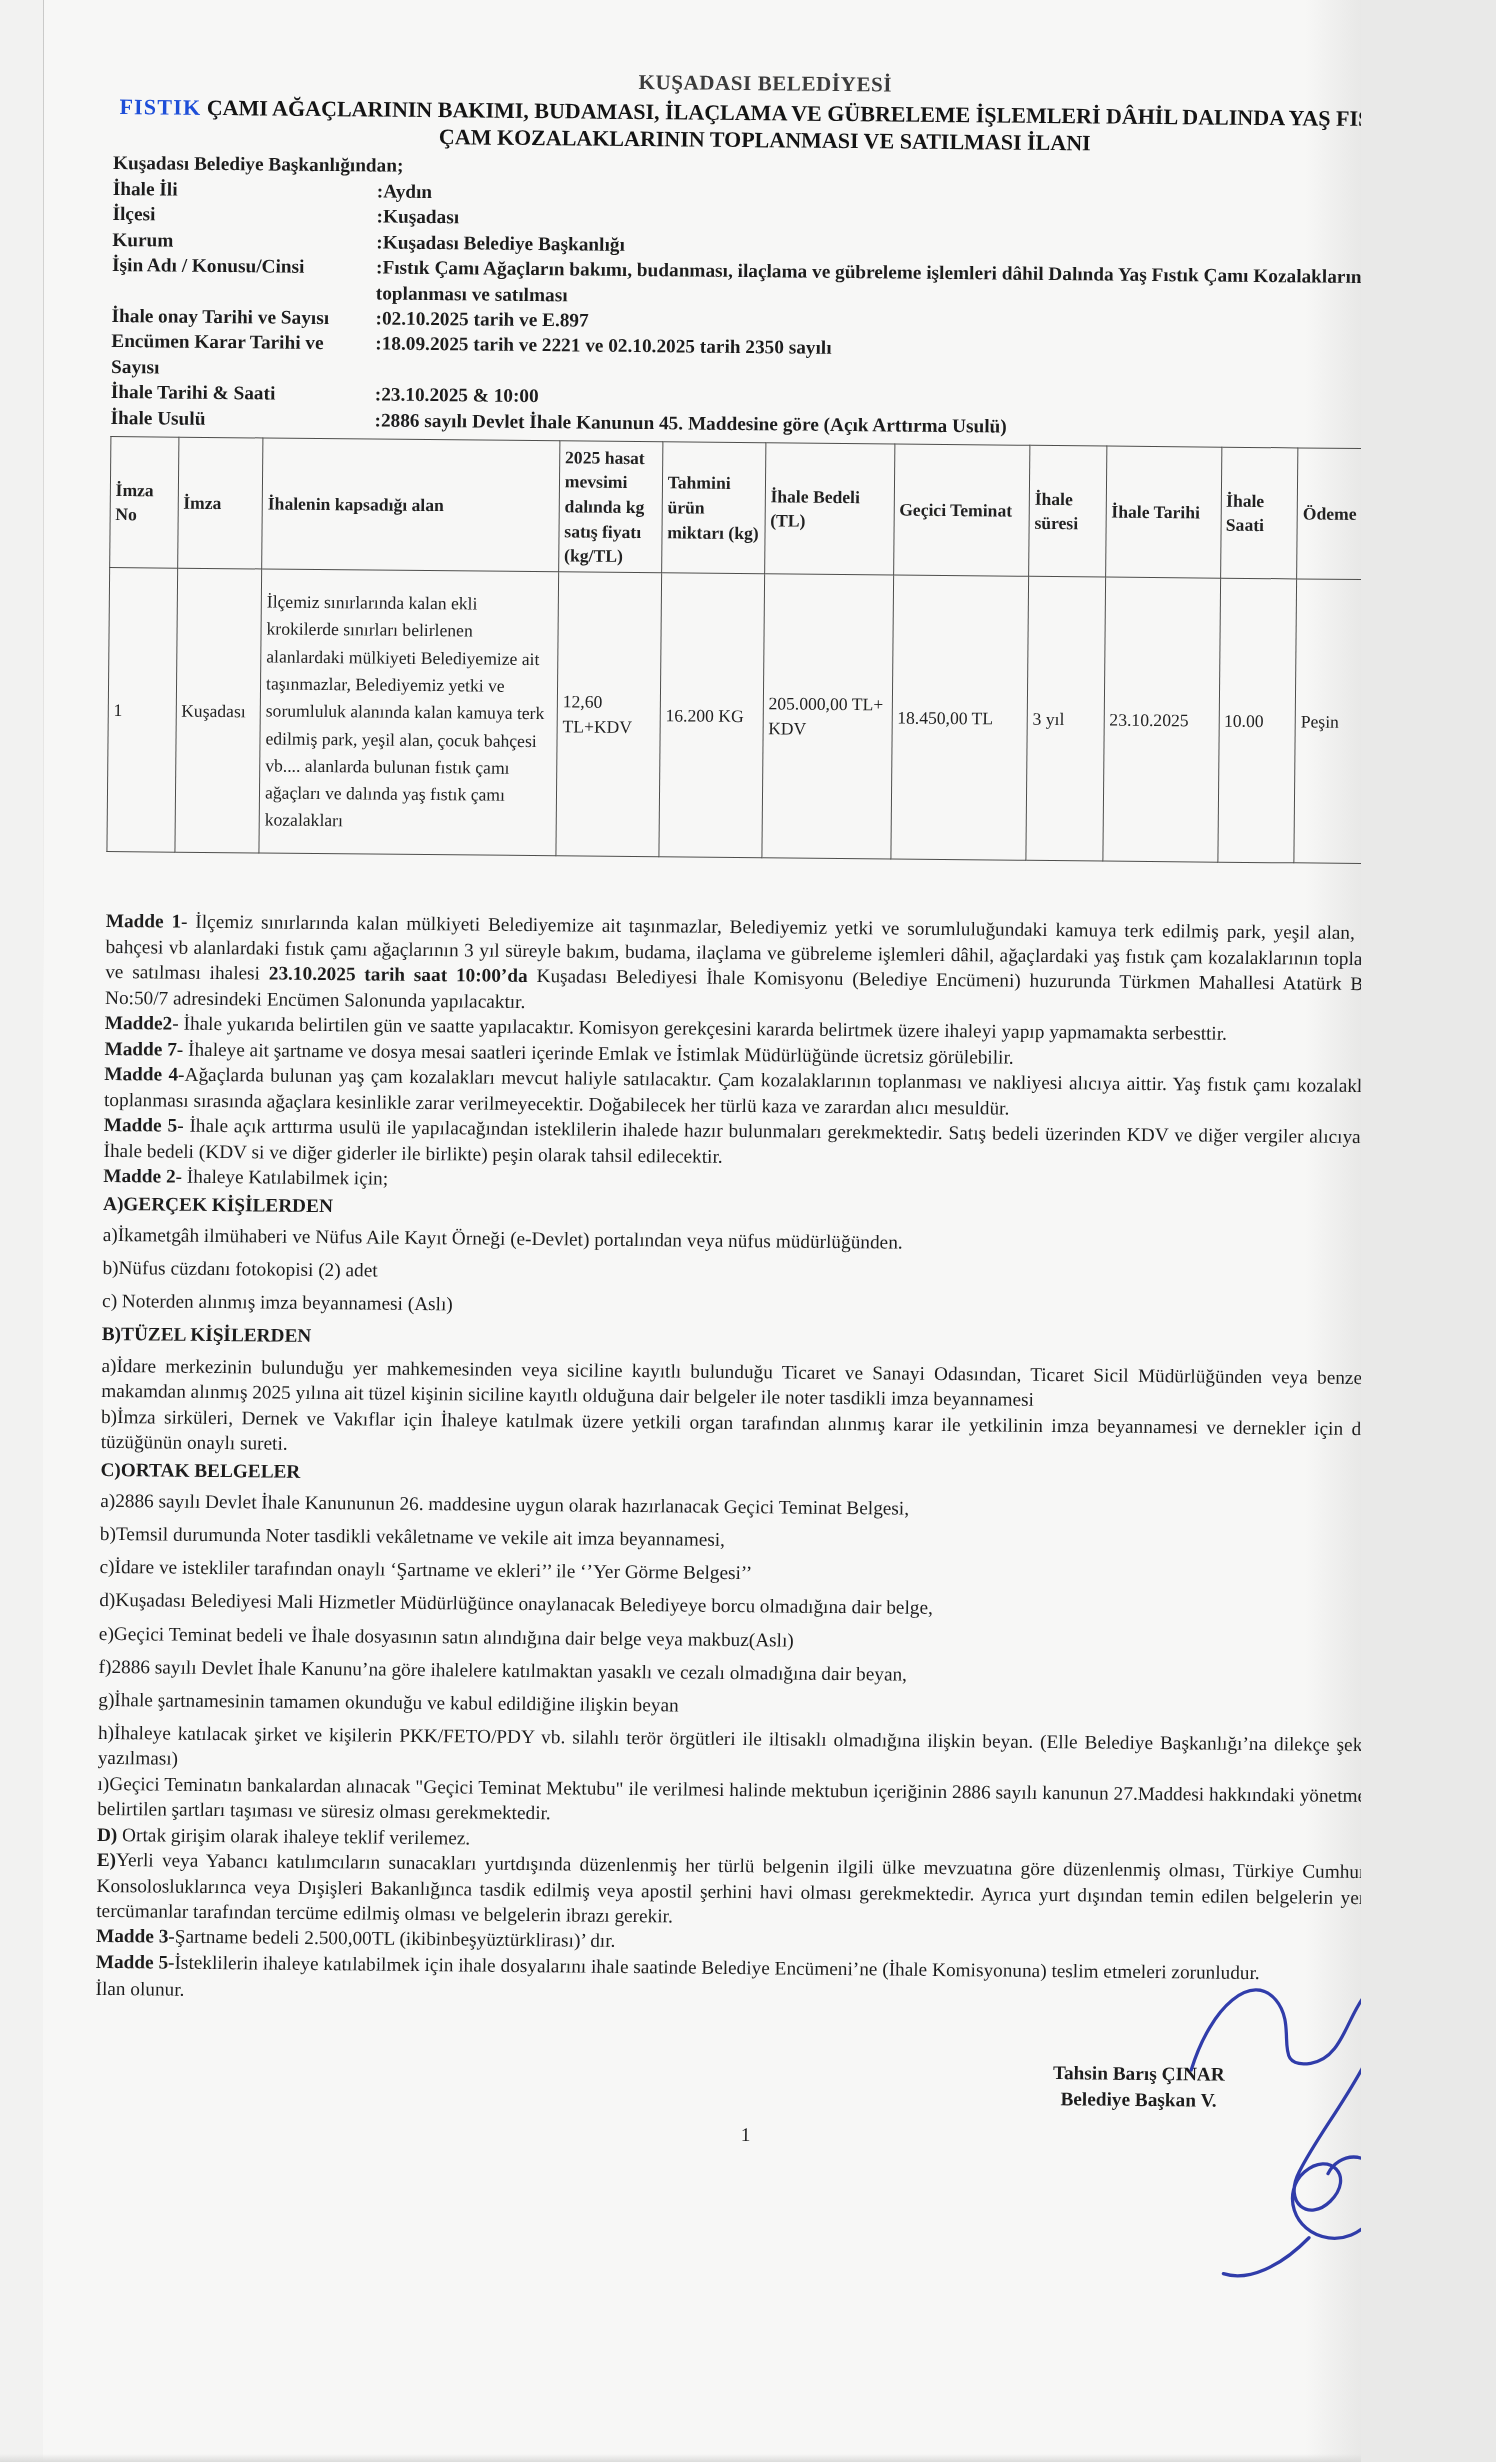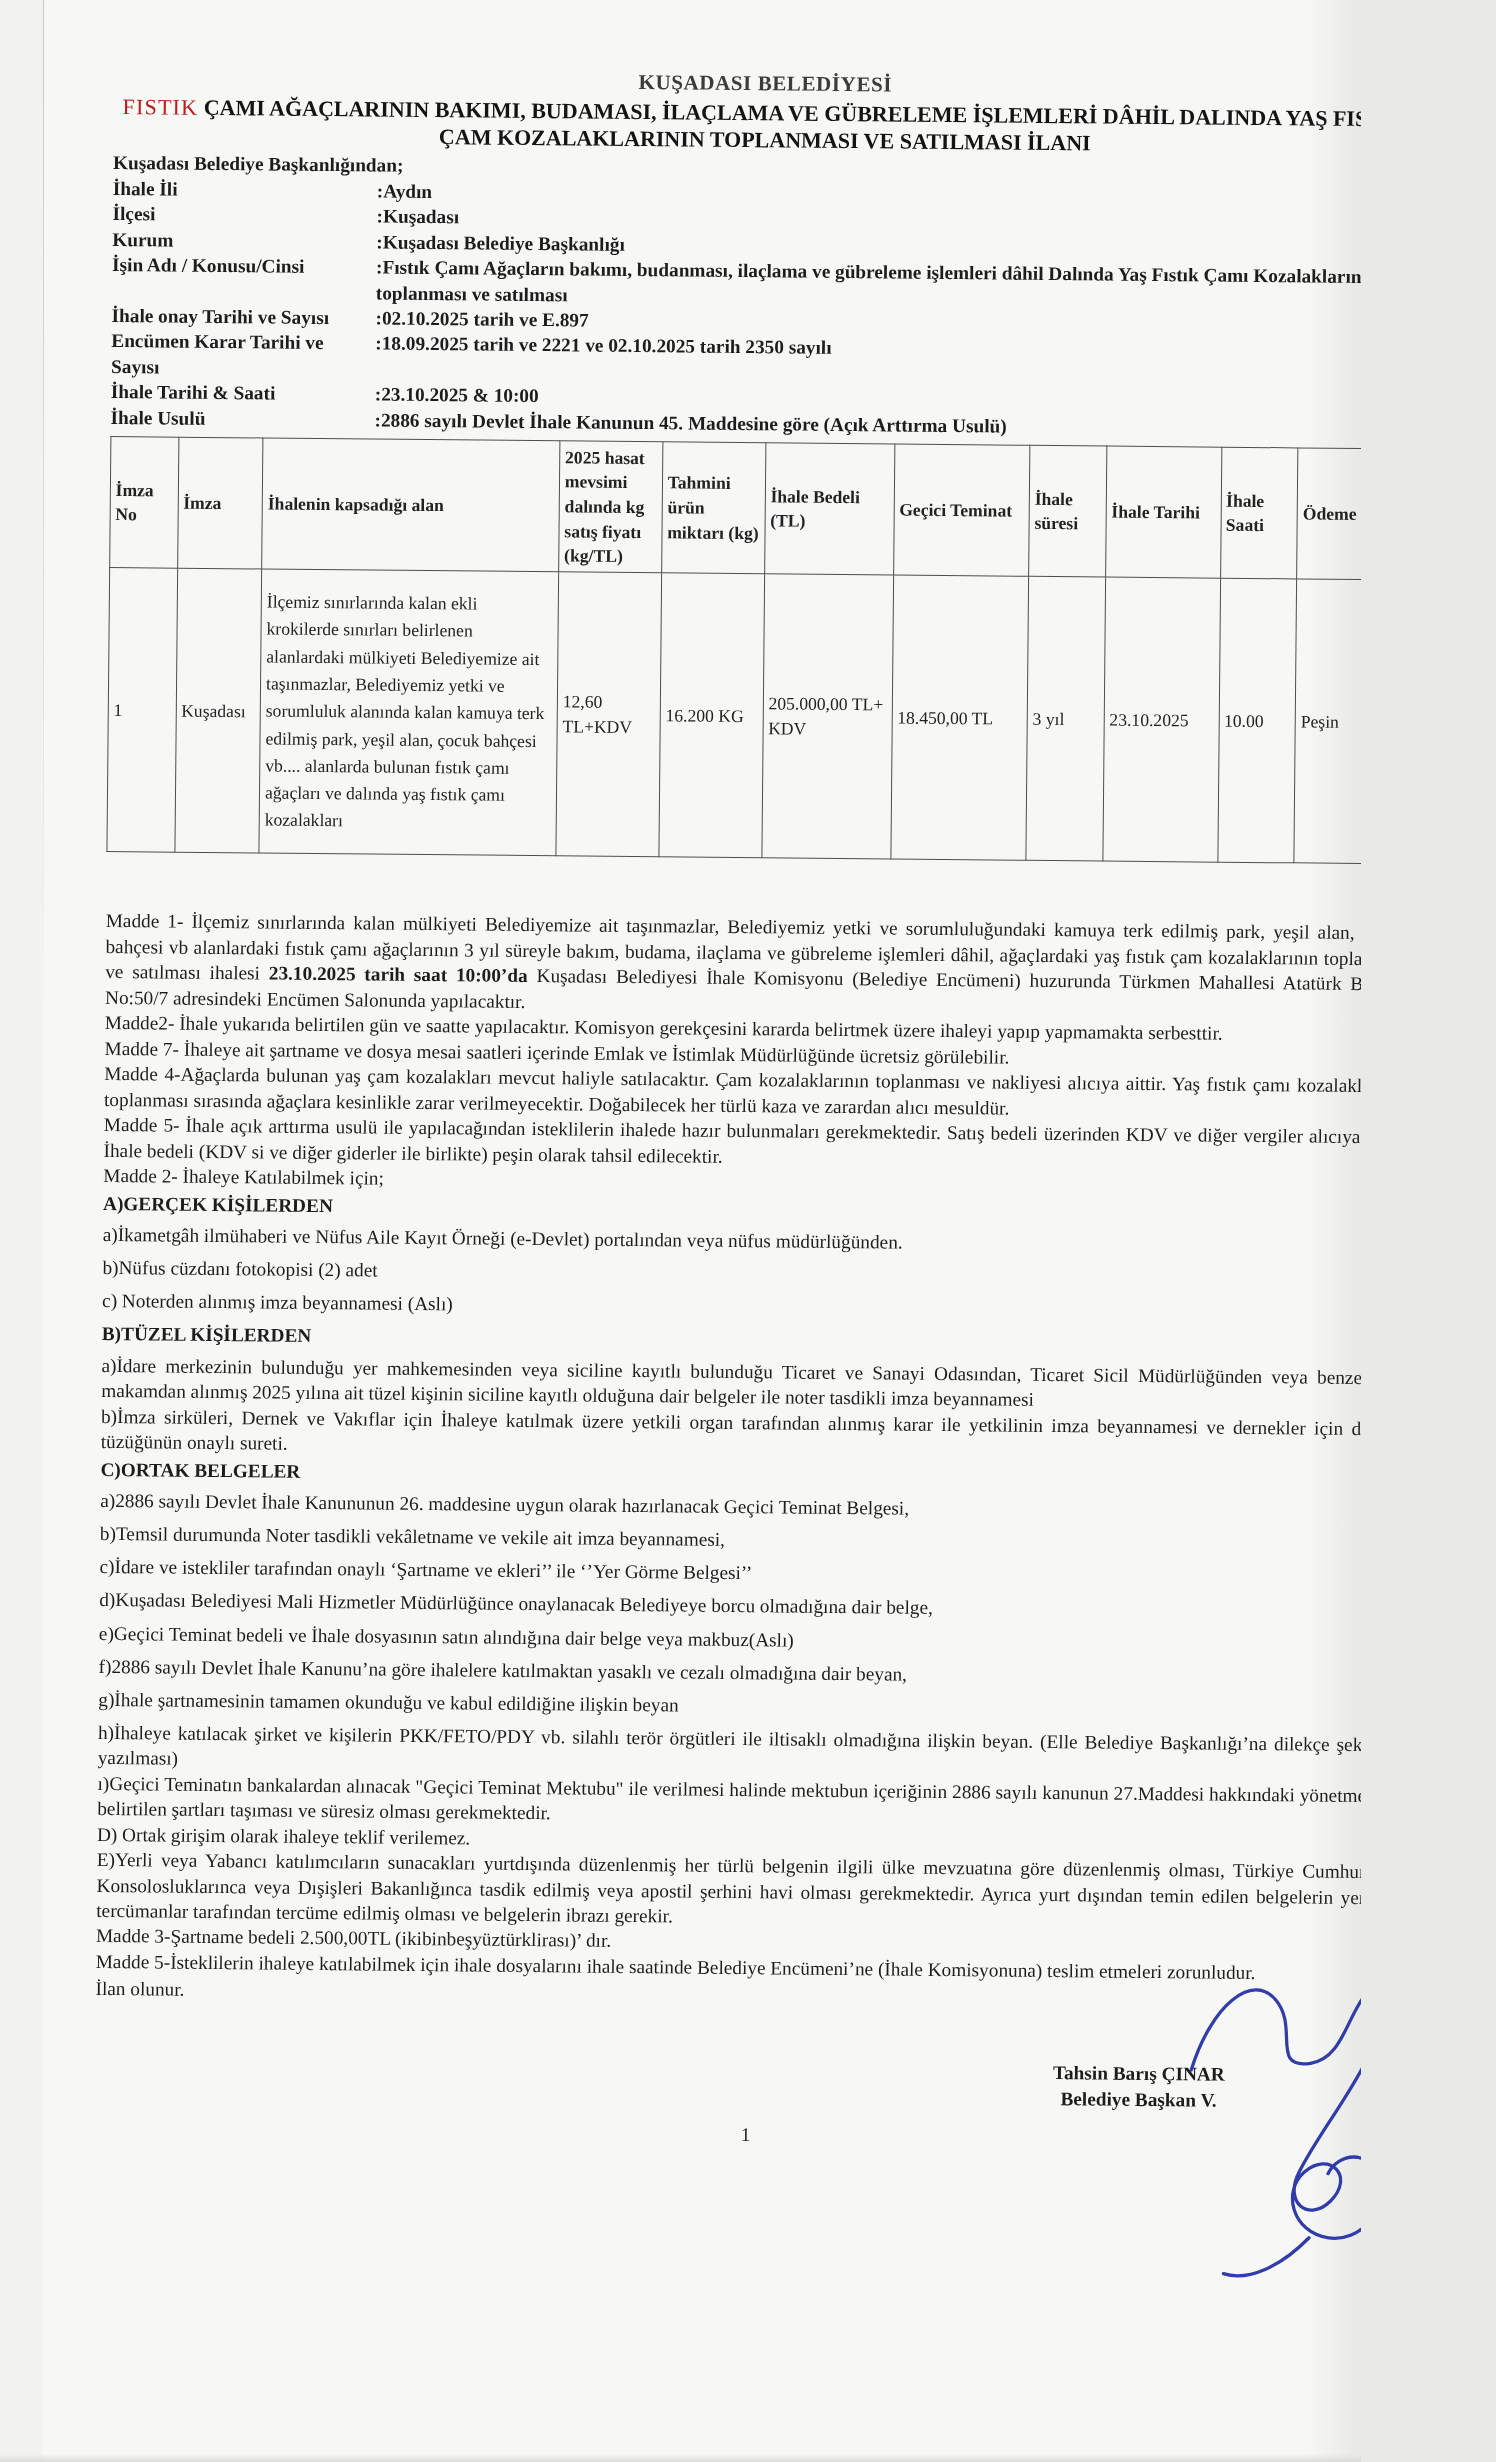--- a/index.html
+++ b/index.html
@@ -10,38 +10,38 @@
           background:linear-gradient(to bottom,#c9c9c8,#dedddc 60%,rgba(0,0,0,0));}
   .right-shade{position:absolute; right:0; top:0; width:56px; height:100%;
           background:linear-gradient(to left,#e8e8e7,rgba(232,232,231,0)); }
   .bottom-shade{position:absolute; left:0; bottom:0; width:100%; height:8.2px;
           background:linear-gradient(to top,#dcdcdb,rgba(0,0,0,0));}
   .content{position:absolute; left:114px; top:64px; width:1303px;
            transform:rotate(0.55deg); transform-origin:0 0;
            font-size:19.3px; line-height:1.32;}
   .muni{ text-align:center; font-weight:bold; font-size:21px; color:#3c3c3c; letter-spacing:0.6px;}
   .doc-title{ text-align:center; font-weight:bold; font-size:22px; line-height:1.25; color:#141414; margin-top:1.2px;}
-  .doc-title .faded{ color:#b91c1c; font-weight:normal; letter-spacing:1.2px;}
+  .doc-title .faded{ color:#1d4ed8; font-weight:bold; letter-spacing:1.2px;}
   .fromline{ font-weight:bold; margin-top:2.3px;}
   .info{ font-weight:bold;}
   .info-row{ display:flex; align-items:flex-start;}
   .info-label{ flex:0 0 264px;}
   .info-value{ flex:1;}
   table.tender{ border-collapse:collapse; width:100%; margin-top:5.9px; font-size:17.6px; line-height:1.4;
                 color:#222;}
   table.tender th, table.tender td{ border:1.2px solid #4e4e4c; padding:3.5px 4.7px; vertical-align:middle;
                 text-align:left; font-weight:normal;}
   table.tender th{ font-weight:bold; height:117px;}
   td.area-cell{ text-align:justify; line-height:1.55; padding:8.2px 5.9px;}
   .row-tall td{ height:276px;}
   .articles{ margin-top:56px;}
   .articles p{ margin:0; text-align:justify;}
   .articles p.li-gap{ margin-bottom:7.6px;}
   .sec-head{ font-weight:bold; margin-top:2.3px !important; margin-bottom:5.9px !important;}
-  b.lbl{ font-weight:normal;}
+  b.lbl{ font-weight:bold;}
   .ilan{ margin-top:1.2px !important;}
   .sig-area{ position:relative; height:270px; margin-top:17.6px;}
   .sig-text{ position:absolute; right:173px; top:32px; text-align:center; font-weight:bold; line-height:1.35;}
   .page-num{ position:absolute; left:0; right:0; top:97px; text-align:center;}
   .sig-svg{ position:absolute; right:-44px; top:-103px; z-index:5;}
 </style>
 </head>
 <body>
 
 <div class="page">

